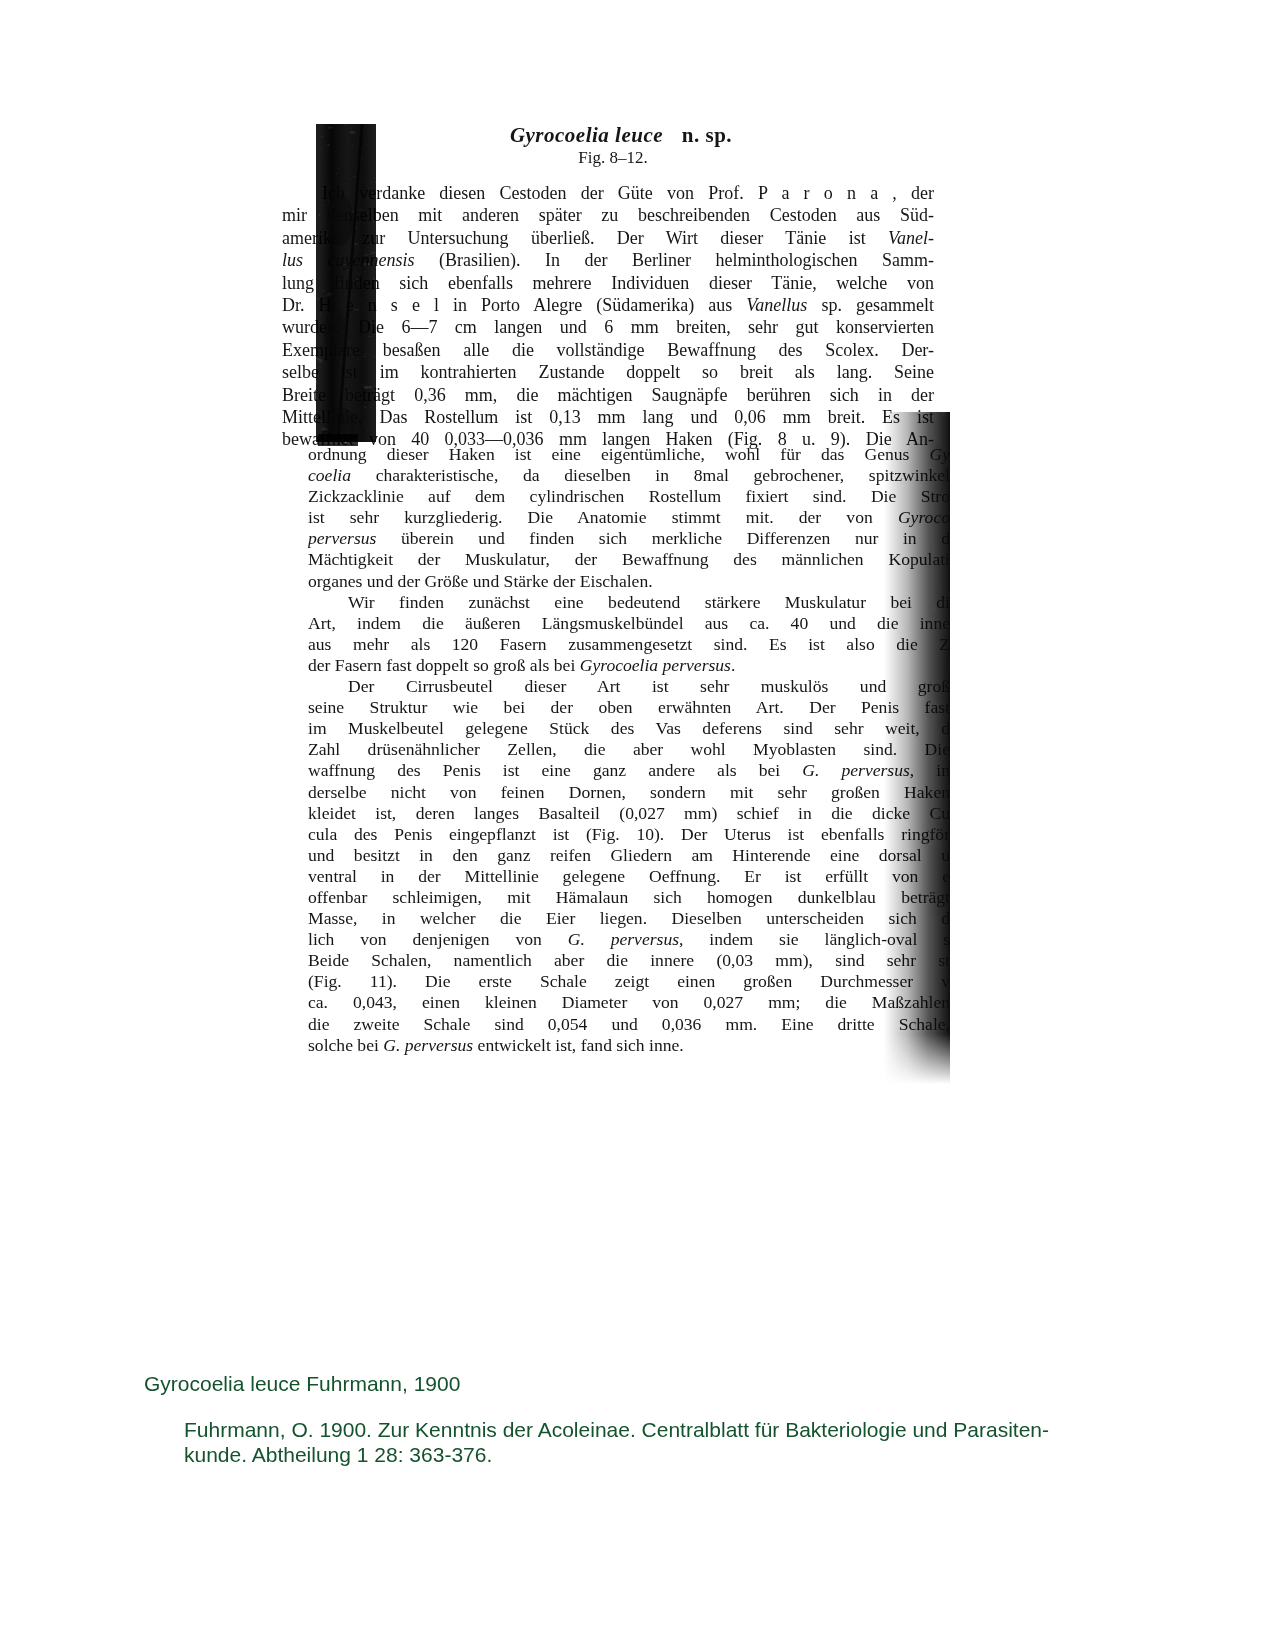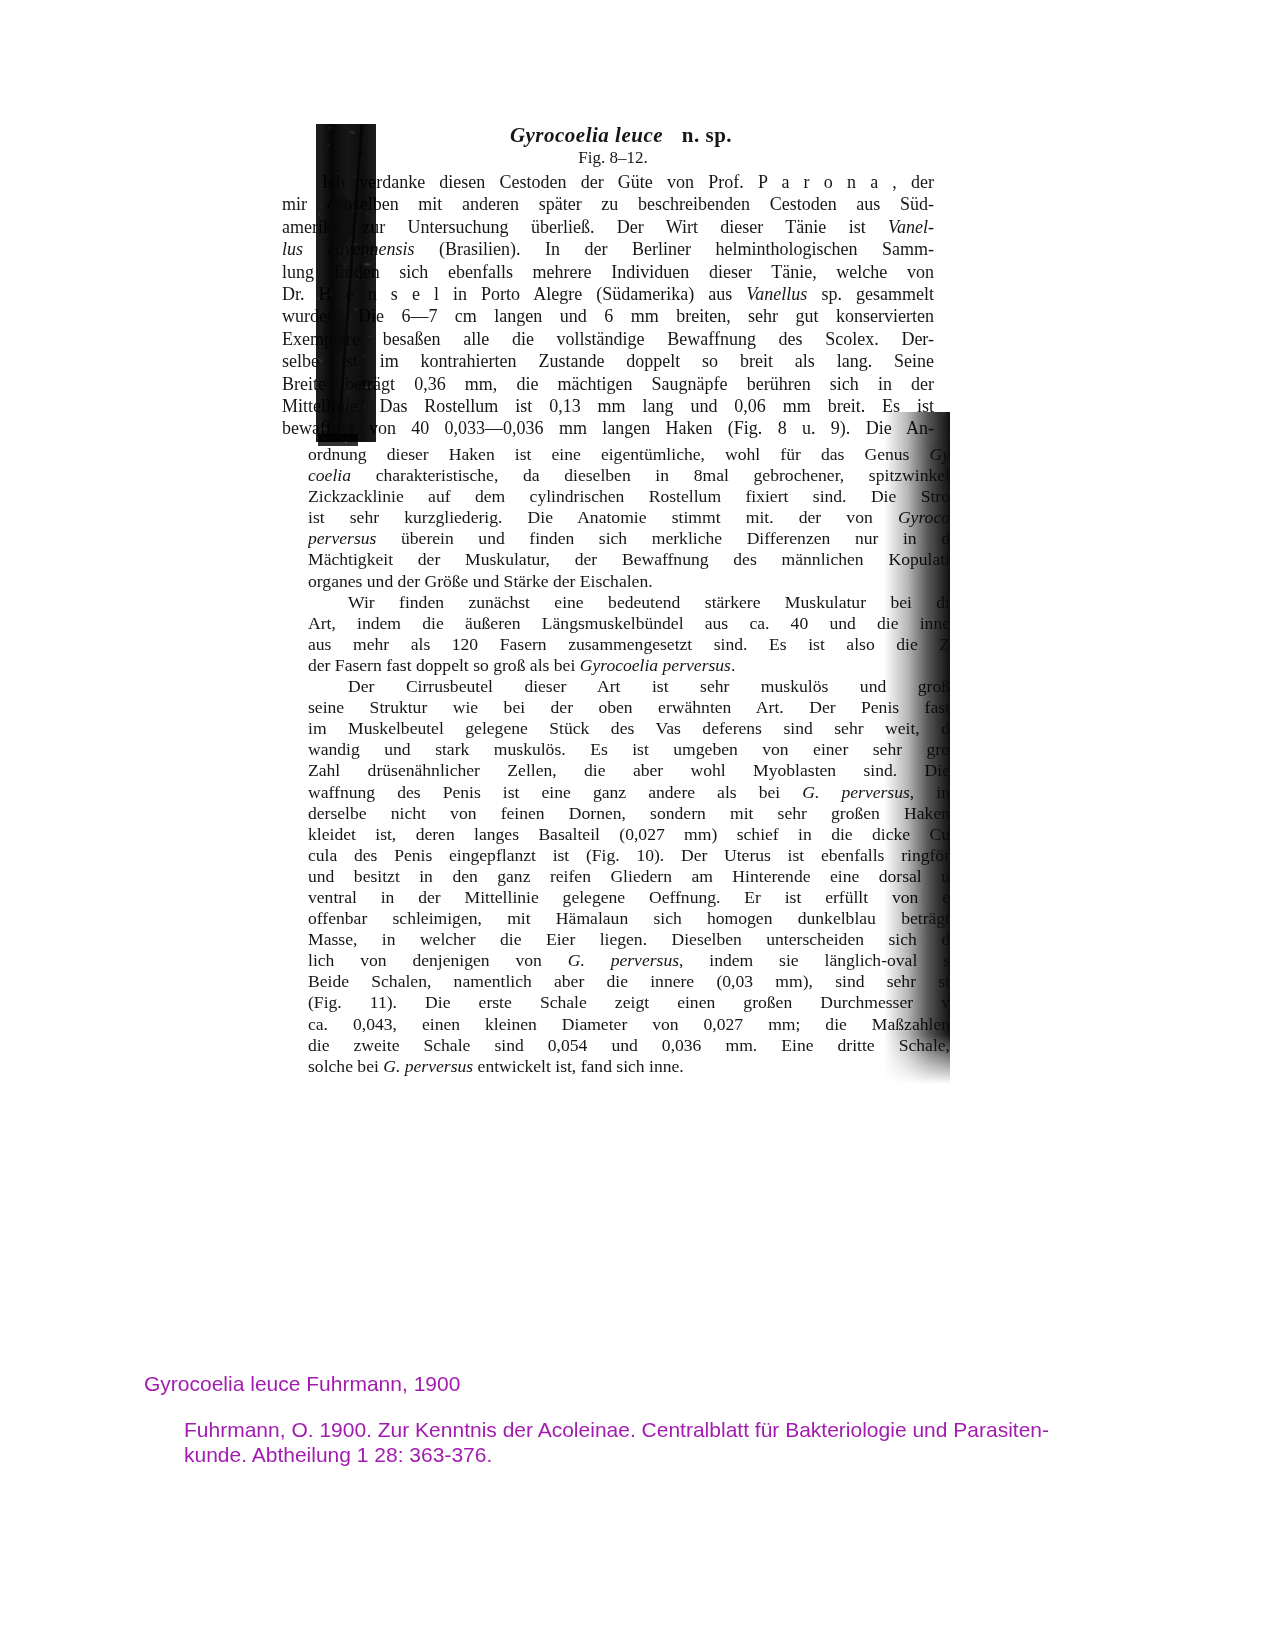--- a/index.html
+++ b/index.html
@@ -9,32 +9,32 @@
   }
   .frag{position:absolute;color:#161616;}
   #frag1{left:282px;top:122px;width:652px;}
   #frag2{left:308px;top:444px;width:642px;}
   .scan-title{
     text-align:center;font-size:21px;font-weight:bold;line-height:26px;
     padding-left:26px;letter-spacing:0.5px;
   }
   .scan-title .species{font-style:italic;}
   .scan-title .desig{font-weight:bold;font-style:normal;margin-left:13px;}
-  .fig-ref{text-align:center;font-size:17px;line-height:20px;margin-bottom:3px;padding-left:10px;}
+  .fig-ref{text-align:center;font-size:17px;line-height:20px;margin-bottom:14px;padding-left:10px;}
   .line{
     font-size:18px;text-align:justify;text-align-last:justify;
     overflow:hidden;white-space:nowrap;
   }
   #frag1 .line{line-height:22.4px;}
   #frag2 .line{line-height:21.1px;font-size:17.6px;}
   .line.end{text-align-last:left;}
   .line.indent{text-indent:40px;}
   .artifact{position:absolute;pointer-events:none;}
   .footer-text{
-    position:absolute;left:144px;color:#a21caf;
+    position:absolute;left:144px;color:#14532d;
     font-family:"Liberation Sans","DejaVu Sans",sans-serif;font-size:21px;
   }
   #caption{top:1372px;}
   #citation{top:1417px;width:1010px;}
   #citation .cite-line{line-height:25px;text-align:left;font-size:21px;margin-left:40px;}
 </style>
 </head>
 <body>
 
 <div class="frag" id="frag1">
@@ -64,21 +64,20 @@
     <div class="line"><i>perversus</i><span> überein und finden sich merkliche Differenzen nur in d</span></div>
     <div class="line"><span>Mächtigkeit der Muskulatur, der Bewaffnung des männlichen Kopulati</span></div>
     <div class="line end"><span>organes und der Größe und Stärke der Eischalen.</span></div>
     <div class="line indent"><span>Wir finden zunächst eine bedeutend stärkere Muskulatur bei di</span></div>
     <div class="line"><span>Art, indem die äußeren Längsmuskelbündel aus ca. 40 und die inne</span></div>
     <div class="line"><span>aus mehr als 120 Fasern zusammengesetzt sind.  Es ist also die Z</span></div>
     <div class="line end"><span>der Fasern fast doppelt so groß als bei </span><i>Gyrocoelia perversus</i><span>.</span></div>
     <div class="line indent"><span>Der Cirrusbeutel dieser Art ist sehr muskulös und groß</span></div>
     <div class="line"><span>seine Struktur wie bei der oben erwähnten Art.  Der Penis fast</span></div>
     <div class="line"><span>im Muskelbeutel gelegene Stück des Vas deferens sind sehr weit, d</span></div>
-    <div class="line"><span>wandig und stark muskulös.  Es ist umgeben von einer sehr gro</span></div>
     <div class="line"><span>Zahl drüsenähnlicher Zellen, die aber wohl Myoblasten sind.  Die</span></div>
     <div class="line"><span>waffnung des Penis ist eine ganz andere als bei </span><i>G. perversus</i><span>, in</span></div>
     <div class="line"><span>derselbe nicht von feinen Dornen, sondern mit sehr großen Haken</span></div>
     <div class="line"><span>kleidet ist, deren langes Basalteil (0,027 mm) schief in die dicke Cu</span></div>
     <div class="line"><span>cula des Penis eingepflanzt ist (Fig. 10).  Der Uterus ist ebenfalls ringför</span></div>
     <div class="line"><span>und besitzt in den ganz reifen Gliedern am Hinterende eine dorsal u</span></div>
     <div class="line"><span>ventral in der Mittellinie gelegene Oeffnung.  Er ist erfüllt von e</span></div>
     <div class="line"><span>offenbar schleimigen, mit Hämalaun sich homogen dunkelblau beträgt</span></div>
     <div class="line"><span>Masse, in welcher die Eier liegen.  Dieselben unterscheiden sich d</span></div>
     <div class="line"><span>lich von denjenigen von </span><i>G. perversus</i><span>, indem sie länglich-oval s</span></div>

